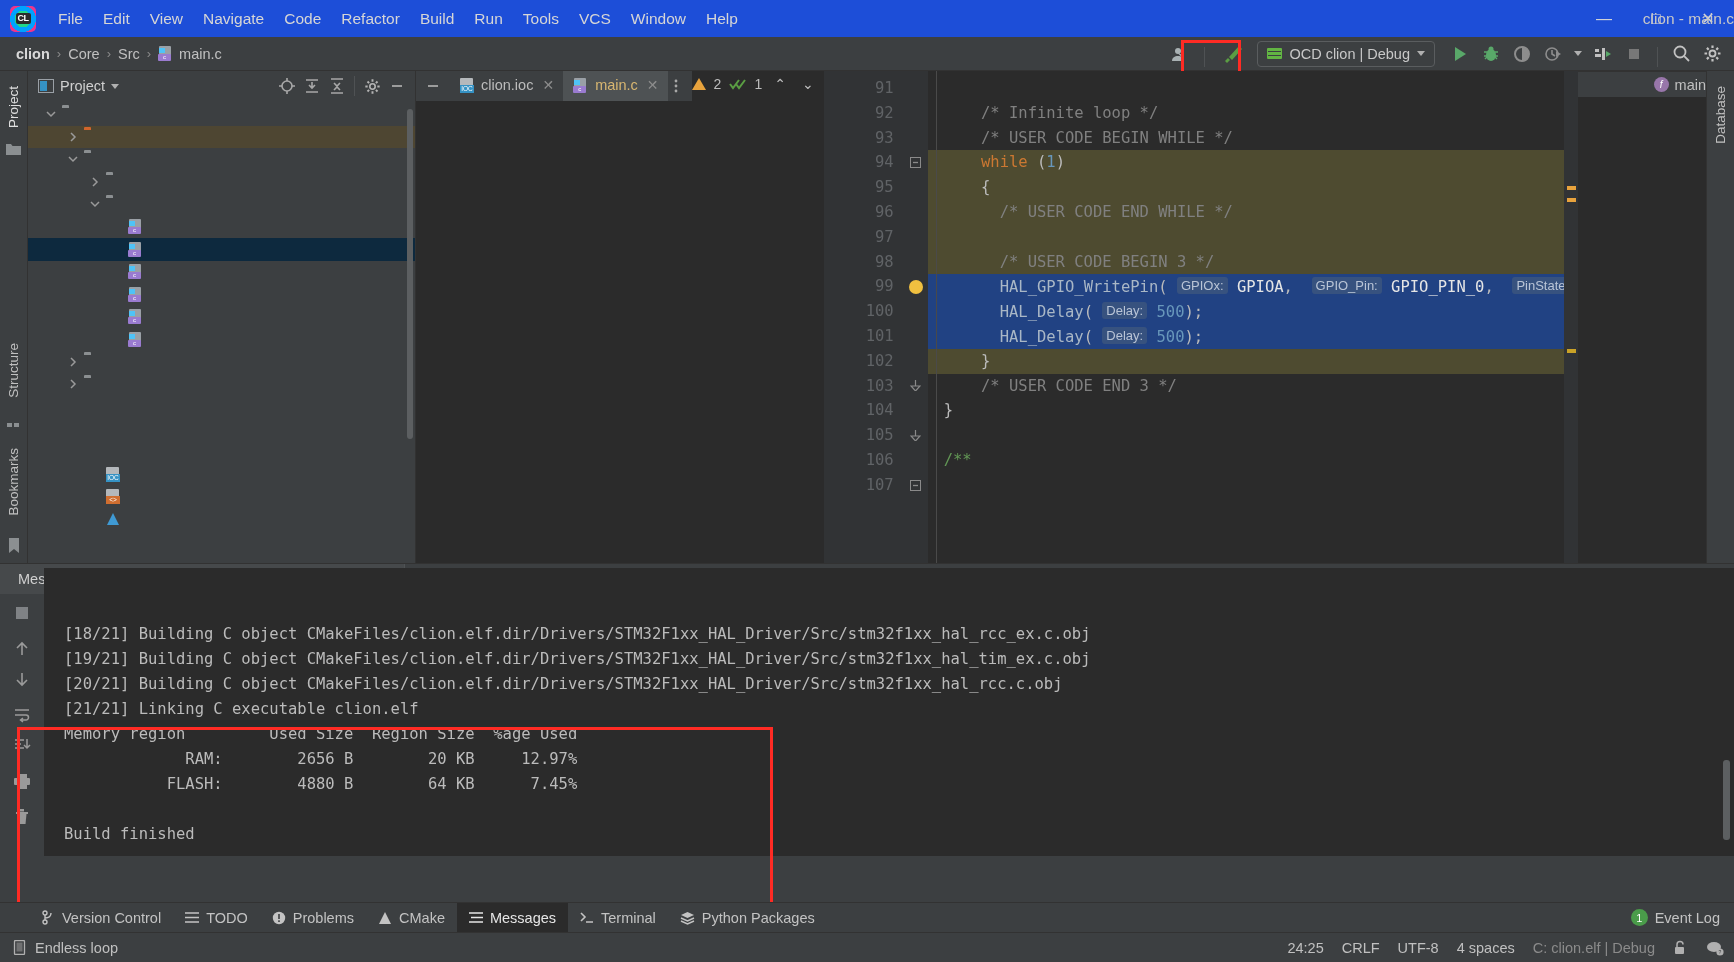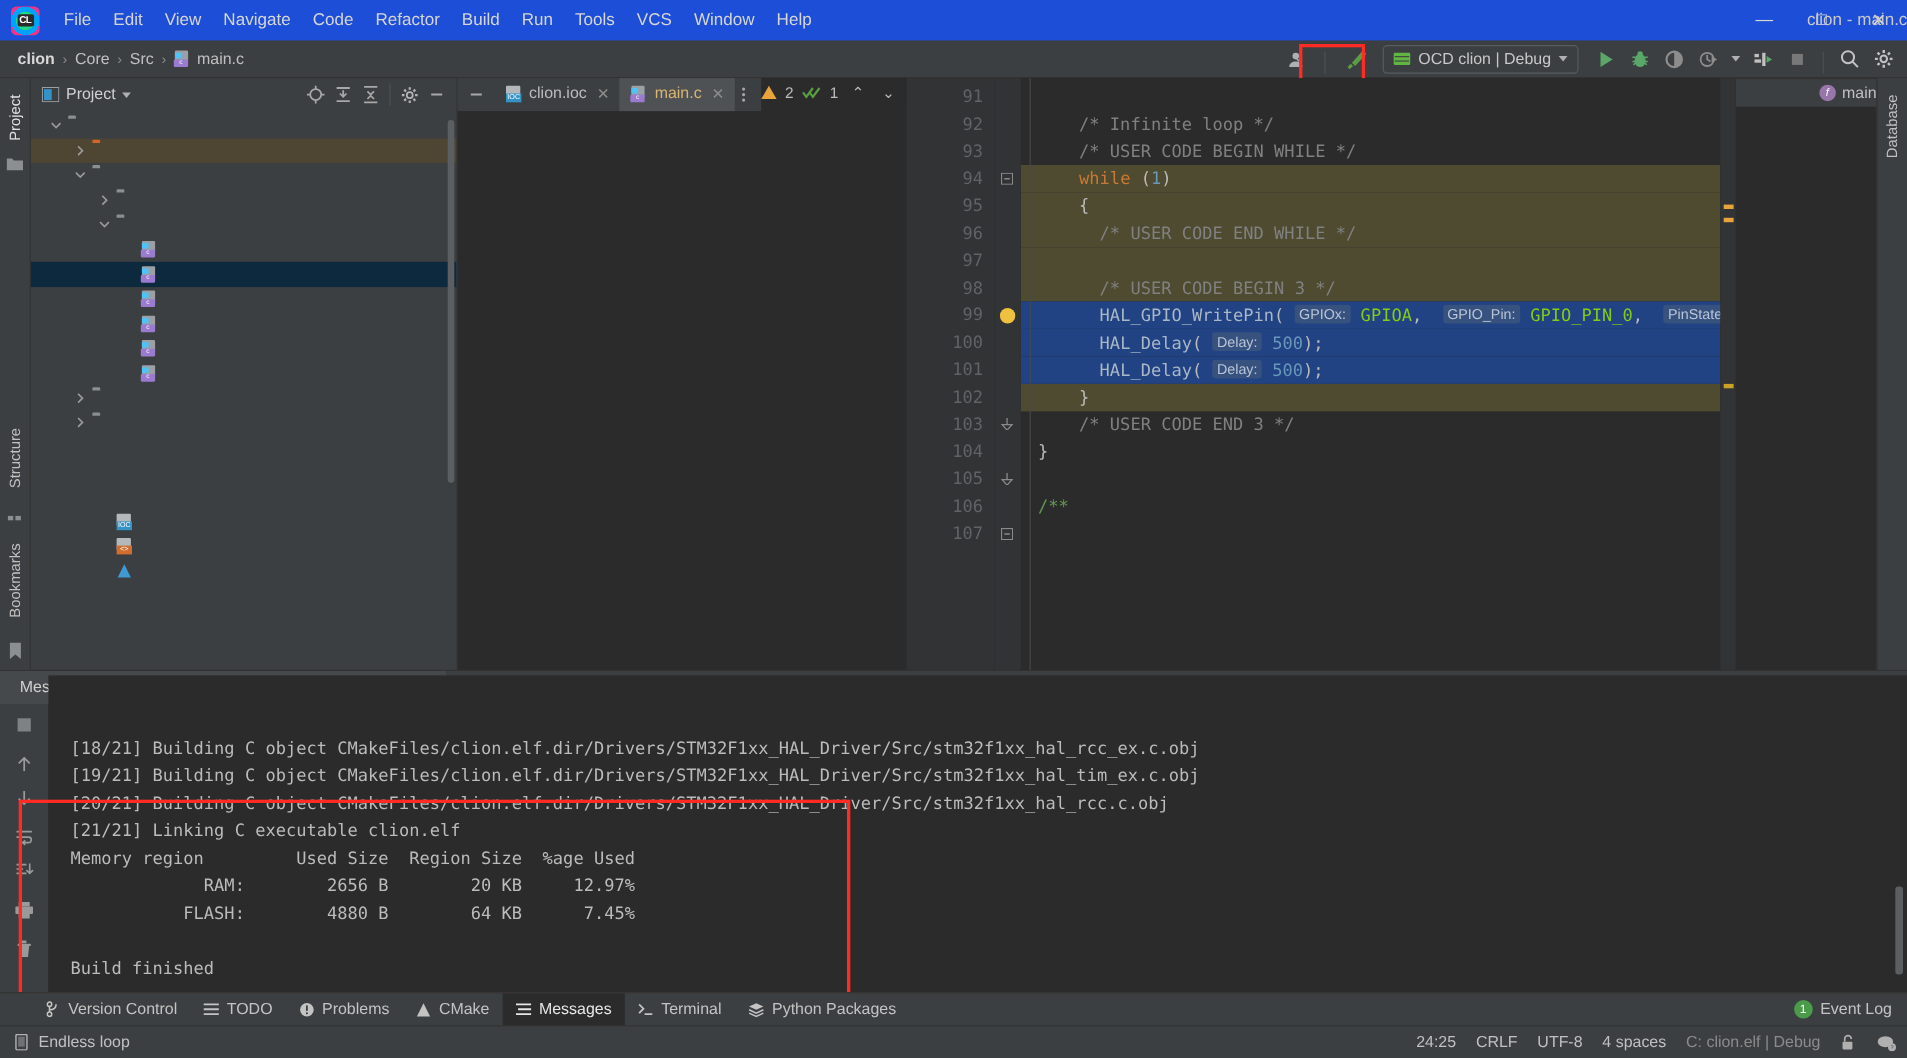--- a/index.html
+++ b/index.html
@@ -115,21 +115,21 @@
   .gutter{ width:80px; flex:none; background:#313335; color:#606366; text-align:right;
      padding-right:10px; padding-top:5px; user-select:none;}
   .gutter .g{ height:24.8px; line-height:24.8px;}
   .foldcol{ width:24px; flex:none; background:#313335; padding-top:5px; position:relative;}
   .fold{ height:24.8px; display:flex; align-items:center; justify-content:center; color:#8a8a8a;}
   .lines{ flex:1; position:relative; padding-top:5px; min-width:0; overflow:hidden;}
   .ln{ height:24.8px; line-height:24.8px; white-space:pre; padding-left:16px; position:relative;}
   .ln.loopbg{ background:#4e4b30;}
   .ln.sel{ background:#214283;}
   .cm{ color:#808080;} .kw{ color:#cc7832;} .num{ color:#6897bb;} .ident{ color:#a9b7c6;}
-  .const{ color:#84cc16;} .enumc{ color:#9876aa; font-style:italic;} .docm{ color:#629755;}
+  .const{ color:#e5e5e5;} .enumc{ color:#9876aa; font-style:italic;} .docm{ color:#629755;}
   .hint{ background:#4d5052; color:#a0a0a0; font-size:13px; border-radius:3px; padding:1px 4px;
      font-family:"Liberation Sans",sans-serif; vertical-align:2px;}
   .sel .hint{ background:#37527f; color:#b9c4d6;}
   .markerbar{ width:14px; flex:none; background:#313335; position:relative;}
   .mark{ position:absolute; right:2px; width:9px; height:4px;}
   .breadcrumbbar{ height:26px; background:#3c3f41; display:flex; align-items:center; gap:6px;
      padding-left:76px; flex:none; font-size:14.5px; color:#c0c0c0; border-top:1px solid #323232;}
   .fn-ic{ width:15px;height:15px;border-radius:50%; background:#9876aa; color:#fff; font-size:10px;
      display:flex;align-items:center;justify-content:center; font-style:italic;}
 
@@ -149,21 +149,21 @@
      padding-top:6px; gap:4px; position:relative;}
   .bside .bi{ width:28px;height:26px; display:flex; align-items:center; justify-content:center; color:#9a9a9a;}
   .console{ flex:1; padding:8px 0 0 20px; overflow:hidden; position:relative;
      font-family:"DejaVu Sans Mono","Liberation Mono",monospace; font-size:15.5px; color:#bbbbbb;
      background:#2b2b2b; white-space:pre;}
   .console .cl{ height:25px; line-height:25px;}
   .cscroll{ position:absolute; right:4px; bottom:16px; width:7px; height:80px; background:#5c5f61; border-radius:3px;}
 
   
   .btabbar{ height:30px; background:#3c3f41; display:flex; align-items:stretch; flex:none;
-     border-top:1px solid #323232; padding-left:30px; position:relative;}
+     border-top:1px solid #323232; padding-left:30px; position:relative;margin-top:46px;}
   .sbtab{ display:flex; align-items:center; gap:7px; padding:0 12px; font-size:14.5px; color:#c3c3c3;}
   .sbtab.active{ background:#2b2b2b; color:#e6e6e6;}
   .eventlog{ margin-left:auto; display:flex; align-items:center; gap:7px; padding-right:14px; font-size:14.5px; color:#c3c3c3;}
   .badge{ width:17px;height:17px;border-radius:50%; background:#4a9c4a; color:#fff; font-size:11px;
      display:flex; align-items:center; justify-content:center;}
   .status{ height:30px; background:#3c3f41; display:flex; align-items:center; padding:0 10px 0 12px;
      flex:none; font-size:14.5px; color:#c0c0c0; gap:8px; border-top:1px solid #323232;}
   .status .sright{ margin-left:auto; display:flex; align-items:center; gap:18px;}
   .status .dim{ color:#8b8b8b;}
   svg{ display:block; }

